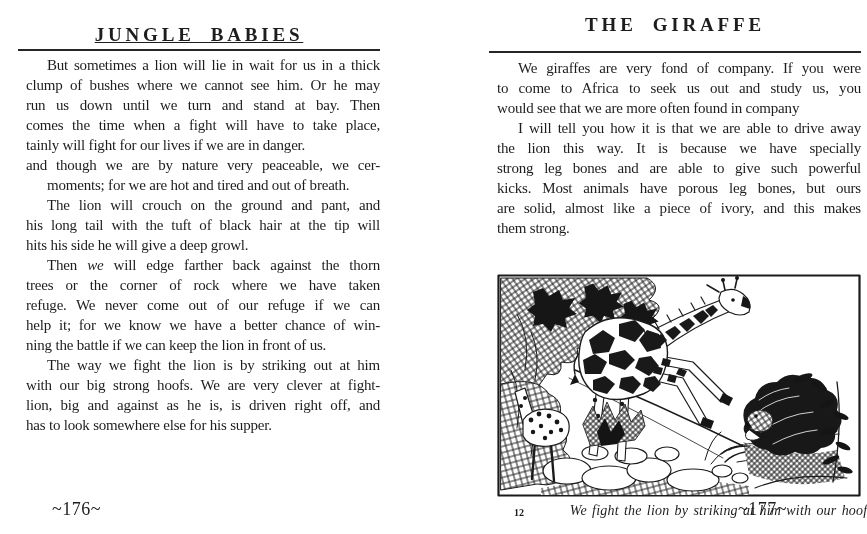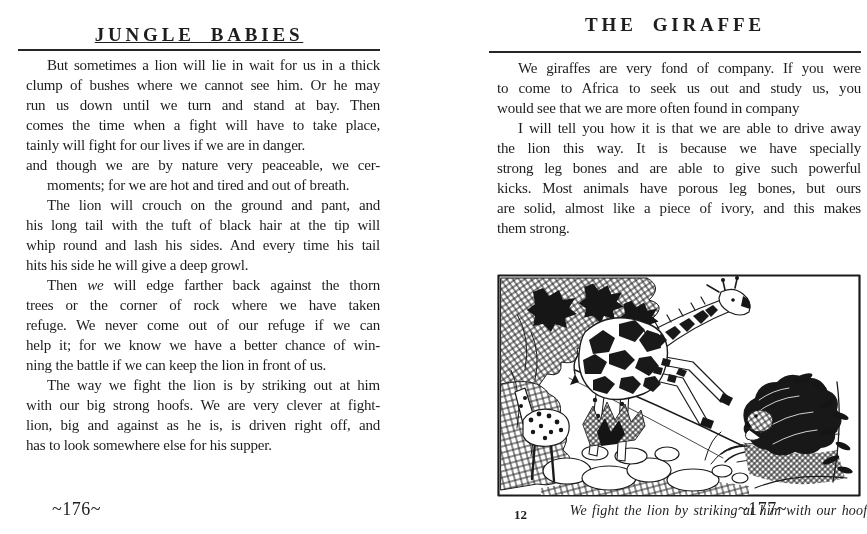--- a/index.html
+++ b/index.html
@@ -18,21 +18,21 @@
   .body-text{position:absolute;left:8px;right:0;font-size:15px;line-height:20px;
         letter-spacing:-0.2px;}
   .page.left  .body-text{top:55px;}
   .page.right .body-text{top:58px;}
   .tline{text-align:justify;text-align-last:justify;}
   .tline.last{text-align-last:left;}
   .para .tline:first-child{text-indent:21px;}
   .folio{position:absolute;font-size:18px;letter-spacing:0.5px;}
   .page.left  .folio{left:34px;top:499px;}
   .page.right .folio{left:249px;top:499px;}
-  .sig{position:absolute;left:25px;top:507px;font-size:13px;font-weight:700;}
+  .sig{position:absolute;left:25px;top:507px;font-size:10px;font-weight:700;}
   .figure{position:absolute;top:251px;left:8px;width:376px;margin-top:23px;}
   .figure svg{display:block;}
   .caption{font-style:italic;font-size:14px;text-align:right;margin-top:6px;
         word-spacing:1.5px;letter-spacing:0.2px;}
 </style>
 </head>
 <body>
 
 <div class="book">
 
@@ -47,21 +47,20 @@
           <div class="tline">comes the time when a fight will have to take place,</div>
           <div class="tline last">tainly will fight for our lives if we are in danger.</div>
           <div class="tline">and though we are by nature very peaceable, we cer-</div>
         </div>
         <div class="para">
           <div class="tline last">moments; for we are hot and tired and out of breath.</div>
         </div>
         <div class="para">
           <div class="tline">The lion will crouch on the ground and pant, and</div>
           <div class="tline">his long tail with the tuft of black hair at the tip will</div>
-          <div class="tline">whip round and lash his sides. And every time his tail</div>
           <div class="tline last">hits his side he will give a deep growl.</div>
         </div>
         <div class="para">
           <div class="tline">Then <i>we</i> will edge farther back against the thorn</div>
           <div class="tline">trees or the corner of rock where we have taken</div>
           <div class="tline">refuge. We never come out of our refuge if we can</div>
           <div class="tline">help it; for we know we have a better chance of win-</div>
           <div class="tline last">ning the battle if we can keep the lion in front of us.</div>
         </div>
         <div class="para">

